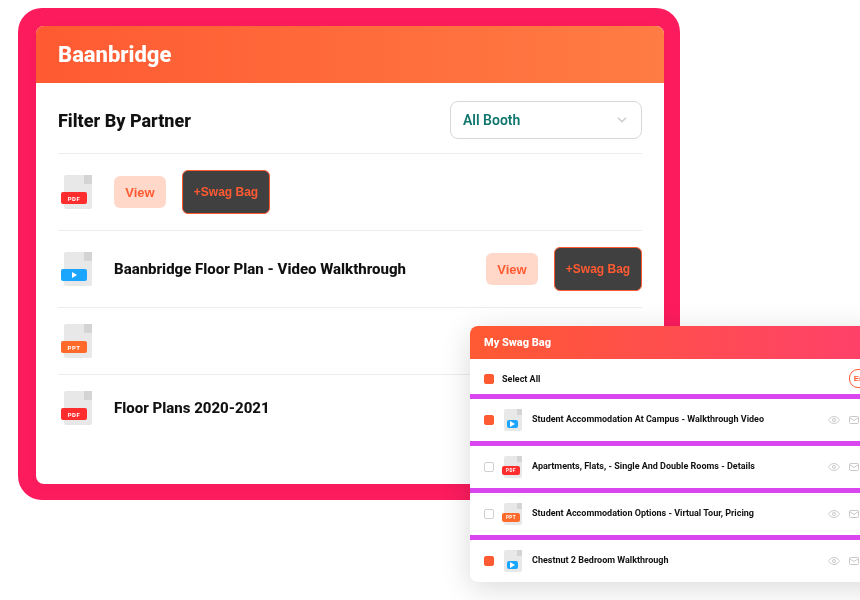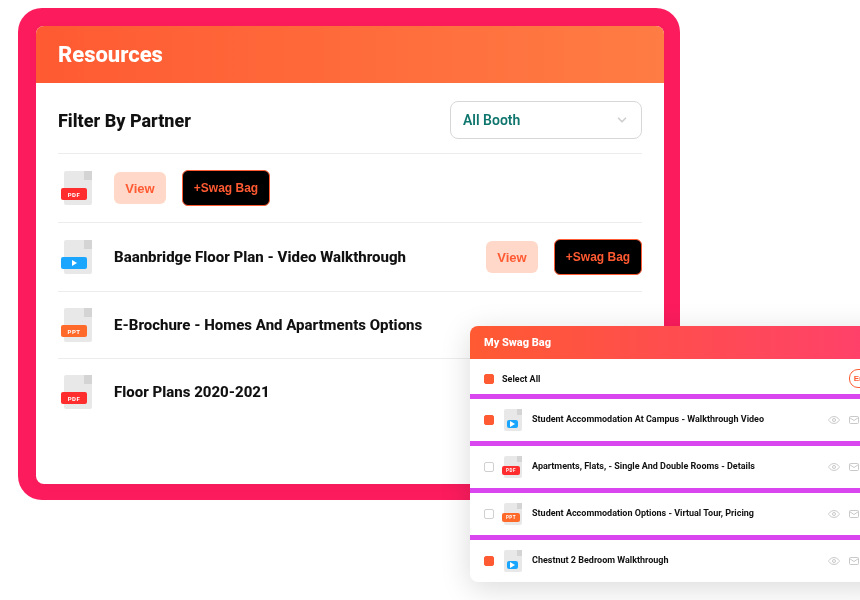--- a/index.html
+++ b/index.html
@@ -117,26 +117,26 @@
     color:#ff5a32;
     border:none;
     font-size:13px;
     font-weight:800;
     height:32px;
     width:52px;
     border-radius:6px;
     cursor:pointer;
   }
   .swag-btn {
-    background:#000000;
+    background:#404040;
     border:1.5px solid #ff5a32;
     color:#ff5a32;
     font-size:12px;
     font-weight:800;
-    height:36px;
+    height:44px;
     width:88px;
     border-radius:6px;
     cursor:pointer;
   }
 
   
   .swag-panel {
     position: absolute;
     left: 470px; top: 326px;
     width: 424px;
@@ -205,21 +205,21 @@
     cursor:pointer;
   }
   .actions svg{ display:block; }
 </style>
 </head>
 <body>
 
 <div class="back-card">
   <div class="resources-panel">
 
-    <div class="res-header">Resources</div>
+    <div class="res-header">Baanbridge</div>
 
     <div class="filter-row">
       <div class="filter-label">Filter By Partner</div>
       <div class="booth-select">
         <span>All Booth</span>
         <span class="chev-down">
           <svg viewBox="0 0 24 24" width="14" height="14" fill="none" stroke="#cfcfcf" stroke-width="3" stroke-linecap="round" stroke-linejoin="round">
               <polyline points="6 9 12 15 18 9"></polyline>
             </svg>
         </span>
@@ -258,21 +258,20 @@
     <div class="divider"></div>
 
     <div class="res-row">
       <div class="file-icon-wrap">
         <div class="file-icon">
           <div class="page"></div>
             <div class="fold"></div>
           <div class="badge badge-ppt">PPT</div>
         </div>
       </div>
-      <div class="res-title">E-Brochure - Homes And Apartments Options</div>
     </div>
 
     <div class="divider"></div>
 
     <div class="res-row">
       <div class="file-icon-wrap">
         <div class="file-icon">
           <div class="page"></div>
             <div class="fold"></div>
           <div class="badge badge-pdf">PDF</div>

